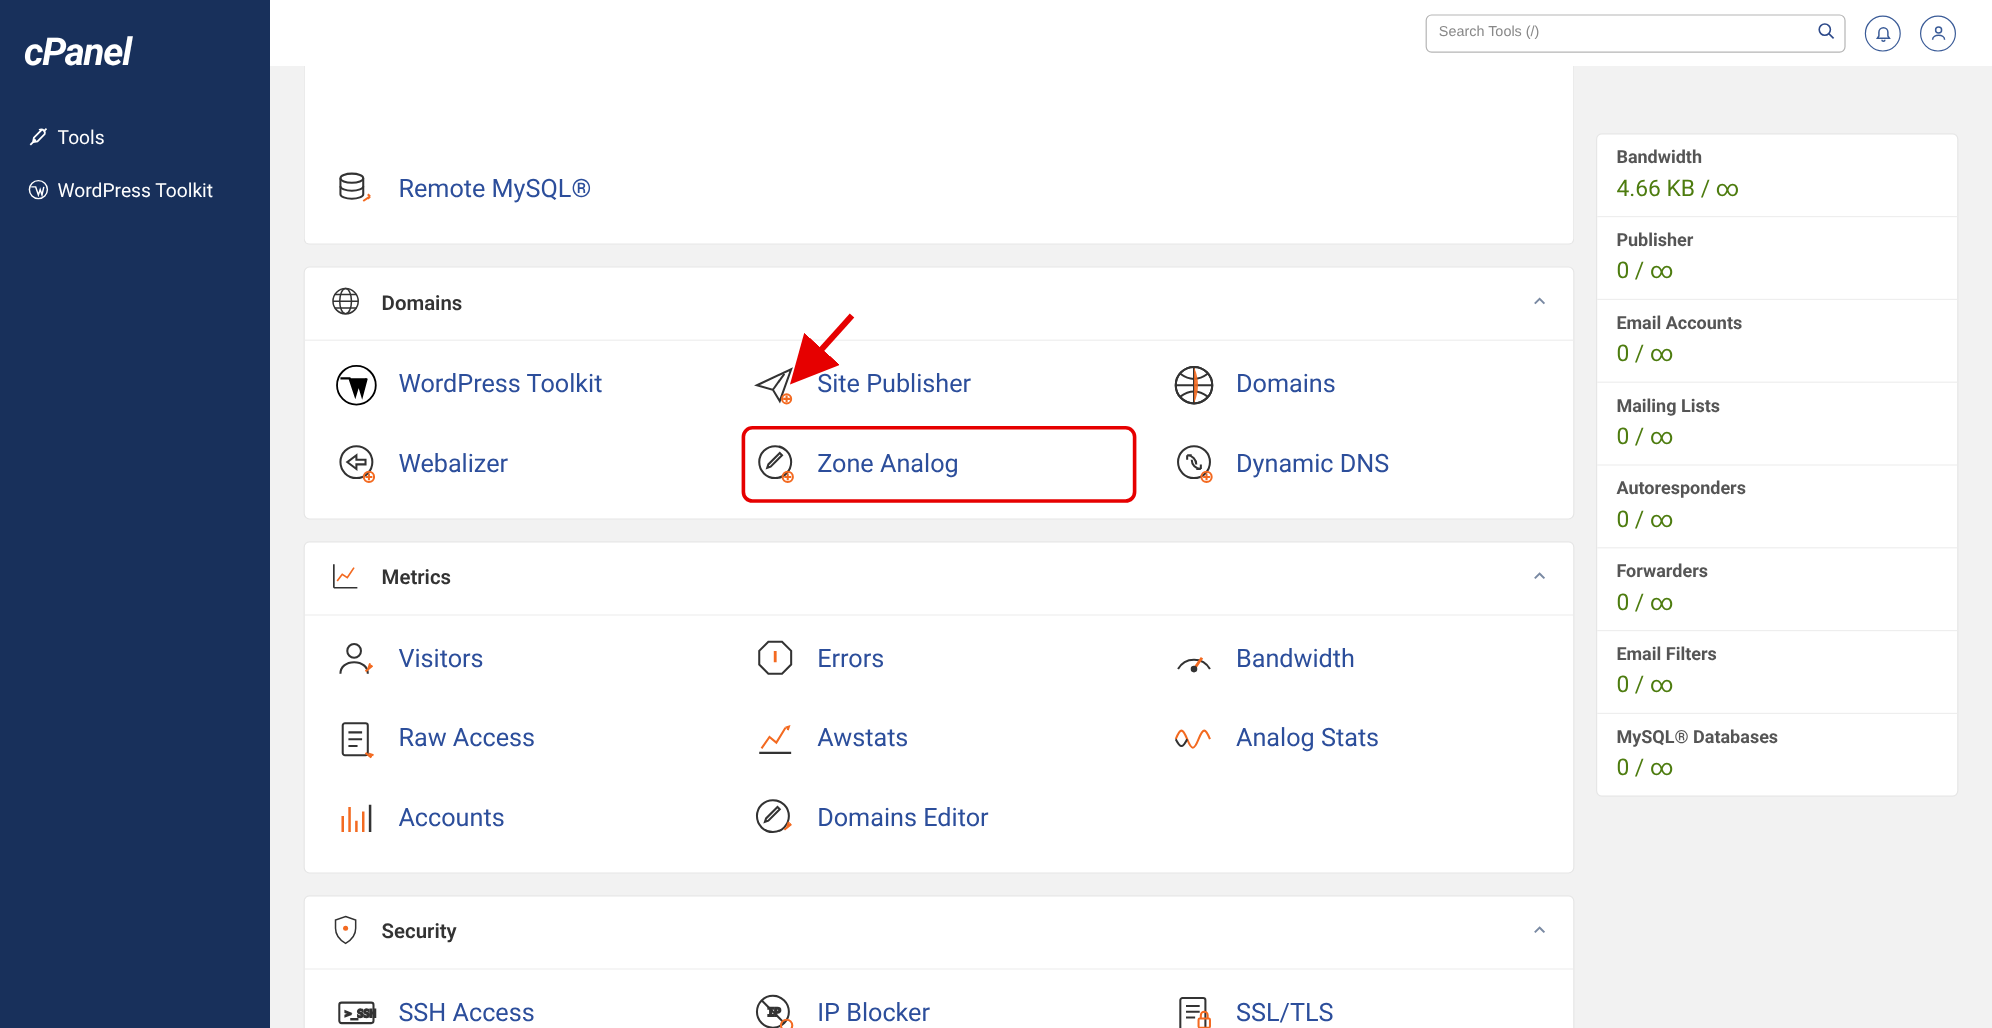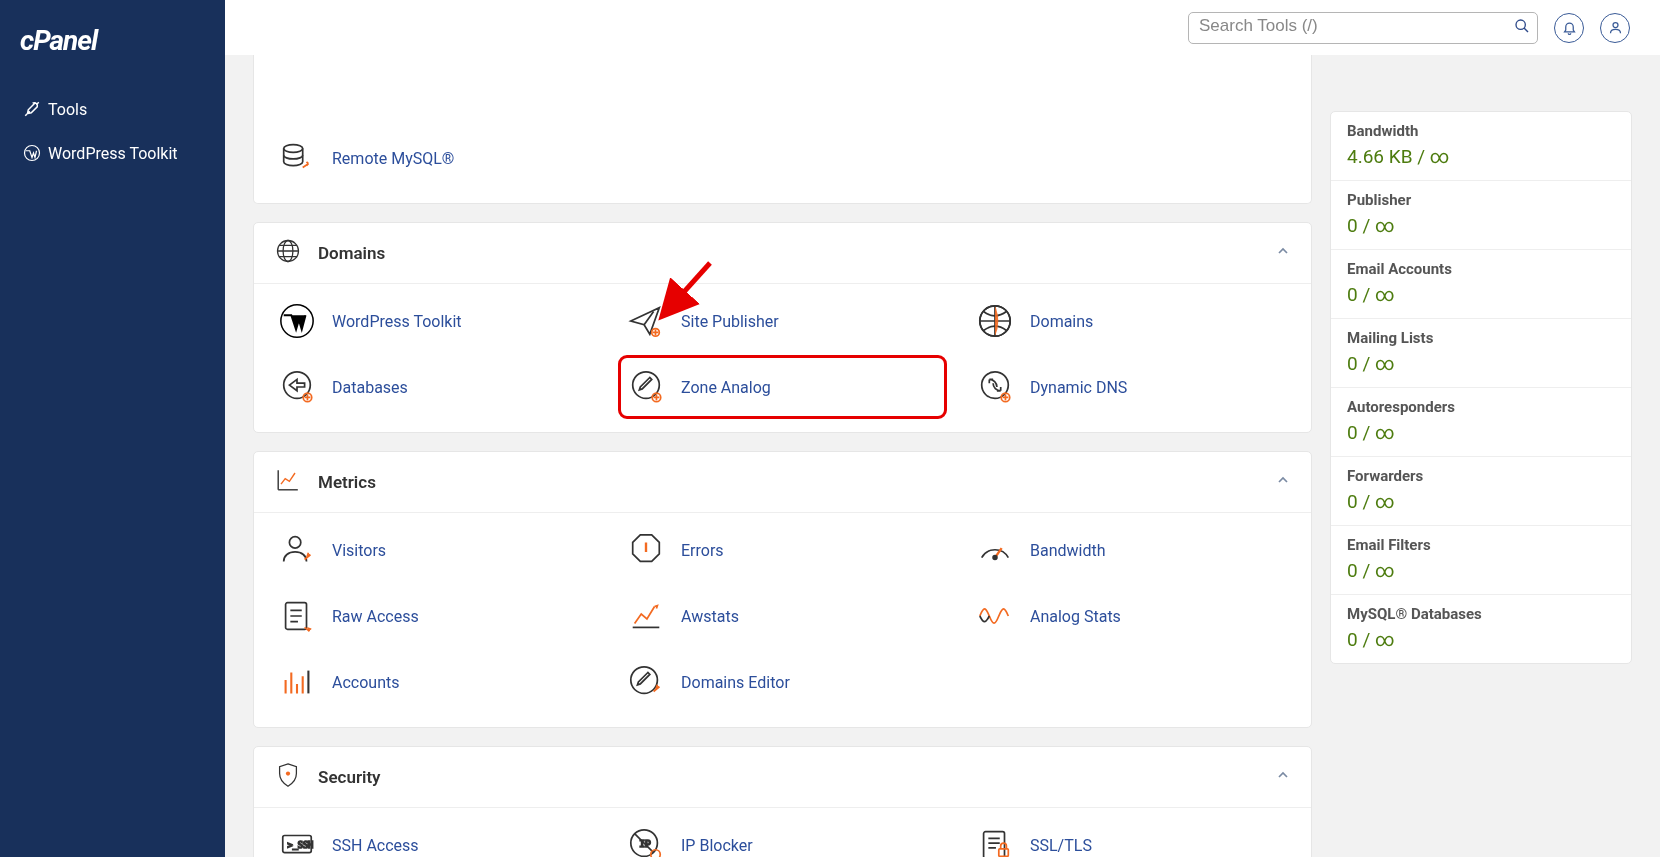--- a/index.html
+++ b/index.html
@@ -1,45 +1,45 @@
 <!DOCTYPE html>
 <html><head>
 <meta charset="utf-8">
 <style>
   * { box-sizing: border-box; margin: 0; padding: 0; }
   body { font-family: -apple-system, BlinkMacSystemFont, "Segoe UI", Roboto, Arial, sans-serif; background: #f8f8f8; color: #333; width: 1660px; height: 857px; overflow: hidden; }
   .app { display: flex; height: 100%; }
   .sidebar { width: 225px; background: #18305b; color: #fff; padding-top: 14px; flex-shrink: 0; }
-  .logo { padding: 10px 20px 30px 20px; font-size: 28px; font-weight: 700; font-style: italic; letter-spacing: -1px; }
+  .logo { padding: 10px 20px 30px 20px; font-size: 32px; font-weight: 700; font-style: italic; letter-spacing: -1px; }
   .sidebar-item { display: flex; align-items: center; gap: 6px; padding: 12px 22px; font-size: 16px; cursor: pointer; }
   .sidebar-icon { width: 20px; height: 20px; display: inline-flex; align-items: center; justify-content: center; }
 
   .main { flex: 1; display: flex; flex-direction: column; background: #fff; overflow: hidden; }
   .topbar { height: 55px; display: flex; align-items: center; justify-content: flex-end; padding: 0 30px; gap: 16px; background: #fff; }
   .search-wrap { position: relative; width: 350px; }
-  .search-input { width: 100%; height: 32px; border: 1px solid #b5b5b5; border-radius: 5px; padding: 2px 34px 6px 10px; font-size: 17px; color: #333; }
+  .search-input { width: 100%; height: 32px; border: 1px solid #b5b5b5; border-radius: 5px; padding: 2px 34px 6px 10px; font-size: 12px; color: #333; }
   .search-input::placeholder { color: #888; }
   .search-icon-btn { position: absolute; right: 8px; top: 50%; transform: translateY(-50%); color: #2e4a8a; }
   .round-btn { width: 30px; height: 30px; border: 1.5px solid #3a5b97; border-radius: 50%; display: inline-flex; align-items: center; justify-content: center; color: #3a5b97; background: #fff; cursor: pointer; }
 
   .content-scroll { flex: 1; overflow: auto; background: #f2f2f2; }
   .content-area { display: flex; gap: 18px; padding: 0 28px 22px 28px; align-items: flex-start; }
   .content-left { flex: 1; display: flex; flex-direction: column; gap: 18px; }
 
   .panel { background: #fff; border: 1px solid #e6e6e6; border-radius: 5px; }
   .panel-header { display: flex; align-items: center; justify-content: space-between; padding: 14px 20px; border-bottom: 1px solid #eee; }
   .panel-title-wrap { display: flex; align-items: center; gap: 16px; }
   .panel-title { font-size: 17px; font-weight: 600; color: #333; }
   .chevron-btn { color: #7a8aa3; cursor: pointer; }
   .panel-body { padding: 10px 20px 18px 20px; }
   .panel-grid { display: grid; grid-template-columns: repeat(3, 1fr); gap: 12px 30px; }
   .tool-item { display: flex; align-items: center; gap: 16px; padding: 8px 4px; cursor: pointer; border-radius: 4px; }
   .tool-item.highlighted { outline: 3px solid #e60000; outline-offset: 2px; }
   .tool-icon { width: 38px; height: 38px; display: inline-flex; align-items: center; justify-content: center; flex-shrink: 0; }
-  .tool-label { color: #2c4e9b; font-size: 16px; }
+  .tool-label { color: #2c4e9b; font-size: 21px; }
   .arrow-annotation { position: absolute; color: #e60000; pointer-events: none; }
 
   .stats-panel { width: 302px; background: #fff; border: 1px solid #e6e6e6; border-radius: 5px; flex-shrink: 0; margin-top: 56px; }
   .stat-row { padding: 10px 16px 12px 16px; border-bottom: 1px solid #eee; }
   .stat-row:last-child { border-bottom: none; }
   .stat-label { font-size: 15px; color: #555; font-weight: 700; margin-bottom: 5px; }
   .stat-value { font-size: 19px; color: #4d7c0f; }
 
   .rel-wrap { position: relative; }
 </style>
@@ -182,21 +182,21 @@
                 </div>
                 <div class="tool-item">
                   <span class="tool-icon">
                     <svg width="38" height="38" viewBox="0 0 40 40" fill="none" stroke="#333" stroke-width="1.8">
                         <circle cx="20" cy="18" r="14"></circle>
                         <path d="M12 18l8-6v4h8v4h-8v4z"></path>
                         <circle cx="31" cy="31" r="4.5" stroke="#f36a21"></circle>
                         <path d="M31 28v6M28 31h6" stroke="#f36a21"></path>
                       </svg>
                   </span>
-                  <span class="tool-label">Databases</span>
+                  <span class="tool-label">Webalizer</span>
                 </div>
                 <div class="tool-item highlighted">
                   <span class="tool-icon">
                     <svg width="38" height="38" viewBox="0 0 40 40" fill="none" stroke="#333" stroke-width="1.8">
                         <circle cx="20" cy="18" r="14"></circle>
                         <path d="M24 10l-10 10-1 3 3-1 10-10z"></path>
                         <circle cx="31" cy="31" r="4.5" stroke="#f36a21"></circle>
                         <path d="M31 28v6M28 31h6" stroke="#f36a21"></path>
                       </svg>
                   </span>

